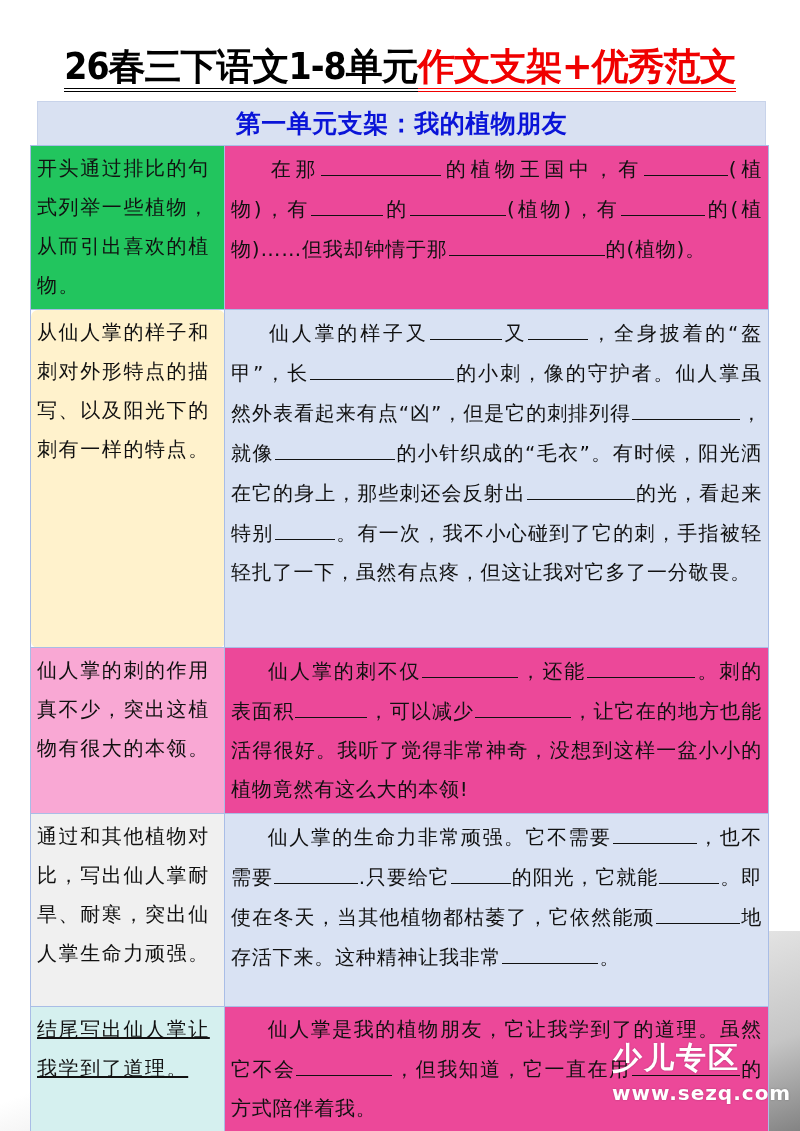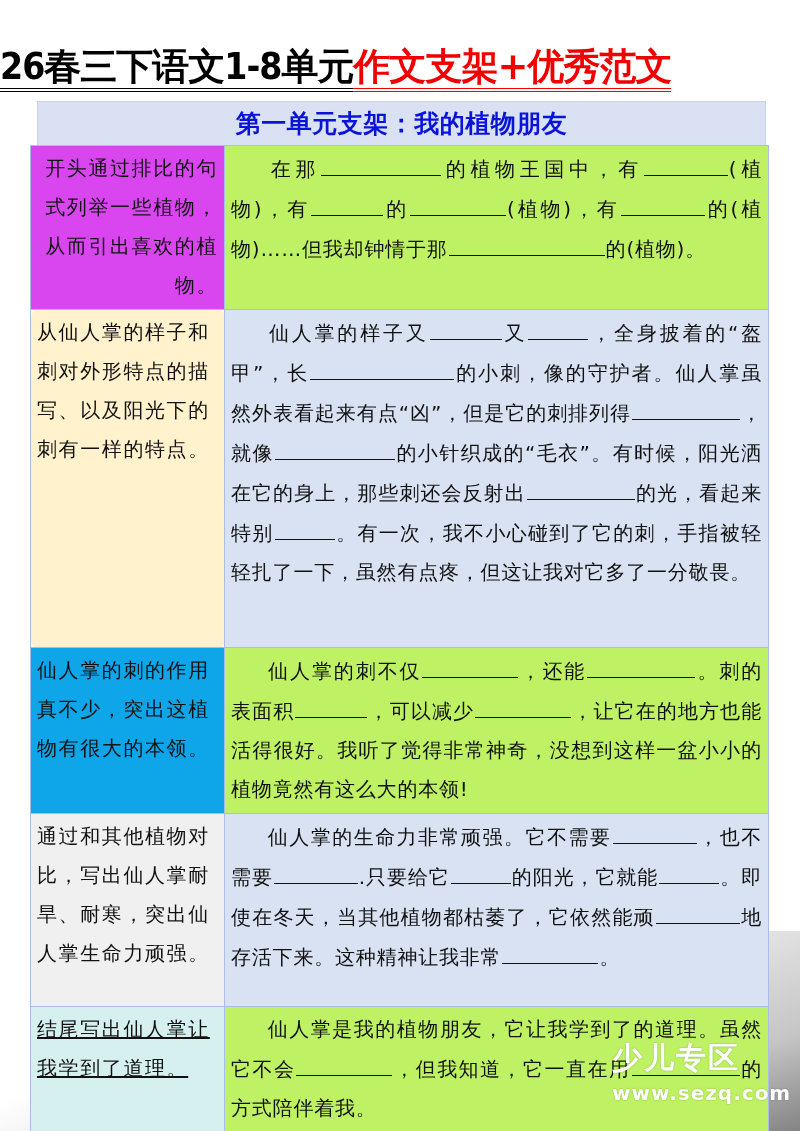--- a/index.html
+++ b/index.html
@@ -8,21 +8,21 @@
       background: #ffffff;
       font-family: "DejaVu Sans", "Liberation Sans", sans-serif;
       color: #111;
     }
     .page-bg-shade {
       position: absolute; left: 0; right: 0; bottom: 0; height: 200px;
       background: linear-gradient(160deg, rgba(255,255,255,0) 35%, rgba(150,150,150,0.55) 80%, rgba(90,90,90,0.75) 100%);
       pointer-events: none;
     }
     .main-title {
-      position: absolute; top: 44px; left: 0; width: 800px; 
+      position: absolute; top: 44px; left: 0; width: 800px; text-align: center;
       font-size: 37px; font-weight: bold; letter-spacing: -1px; line-height: 46px;
       white-space: nowrap;
     }
     .main-title .t-black {
       color: #000; border-bottom: 4px double #000; padding-bottom: 0px;
       font-family: "DejaVu Sans Condensed", "DejaVu Sans", sans-serif;
     }
     .main-title .t-red {
       color: #f00000; border-bottom: 4px double #f00000;
     }
@@ -36,26 +36,26 @@
       position: absolute; left: 30px; top: 145px; width: 739px;
       border-collapse: collapse; table-layout: fixed;
     }
     table.frame td {
       border: 1px solid #a9bde6; vertical-align: top;
       font-size: 20px; line-height: 39px;
       padding: 3px 6px 4px 6px;
     }
     td.left { width: 181px; letter-spacing: 1.6px; }
     td.right { text-align: justify; letter-spacing: 0.8px; }
-    .c-green { background: #d946ef; text-align: right; }
+    .c-green { background: #22c55e; }
     .c-yellow { background: #fff2cc; border-radius: 7px; }
-    .c-peach { background: #0ea5e9; margin-top: 20px; }
+    .c-peach { background: #f9a8d4; margin-top: 20px; }
     .c-gray { background: #f0f0f0; margin-left: 36px; }
     .c-cyan { background: #d5f0ef; text-decoration: underline; }
-    .c-white { background: #bef264; }
+    .c-white { background: #ec4899; }
     .c-blue { background: #d9e2f3; }
     .indent { display: inline-block; width: 36px; }
     .blank {
       display: inline-block; border-bottom: 1.5px solid #111;
       height: 26px; vertical-align: baseline; margin: 0 1px;
     }
     .watermark {
       position: absolute; left: 612px; top: 1040px; width: 160px; text-align: left;
       color: #ffffff; pointer-events: none;
     }

